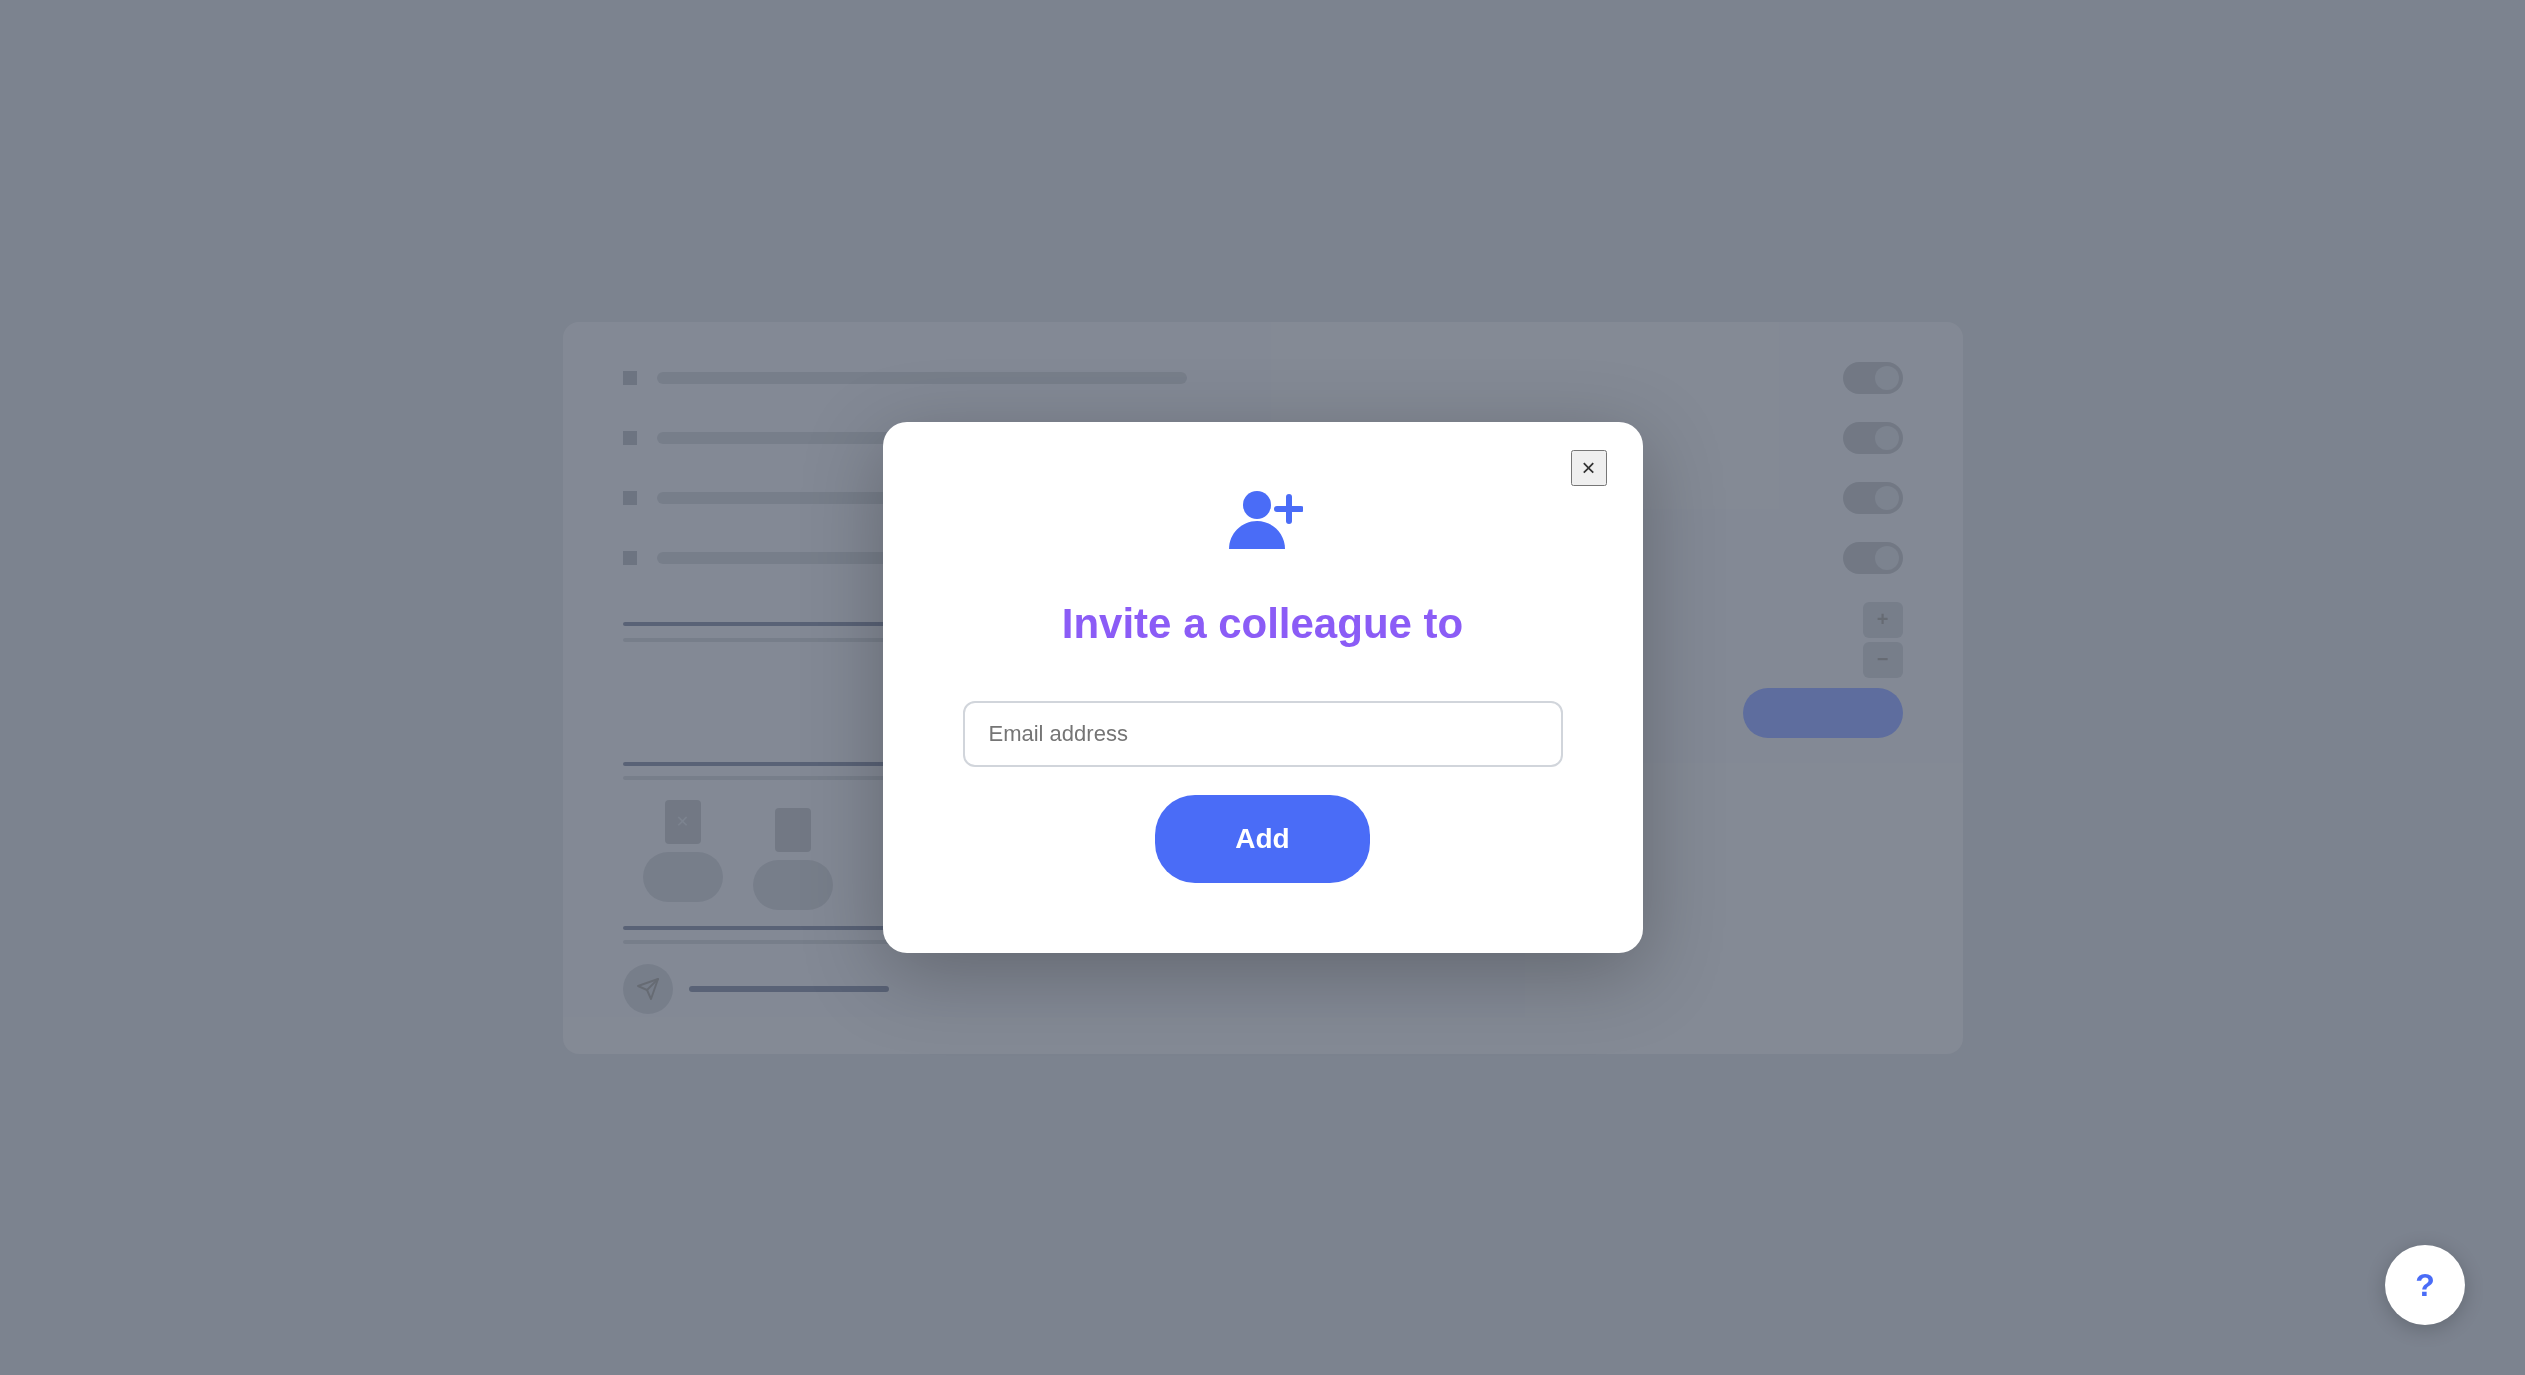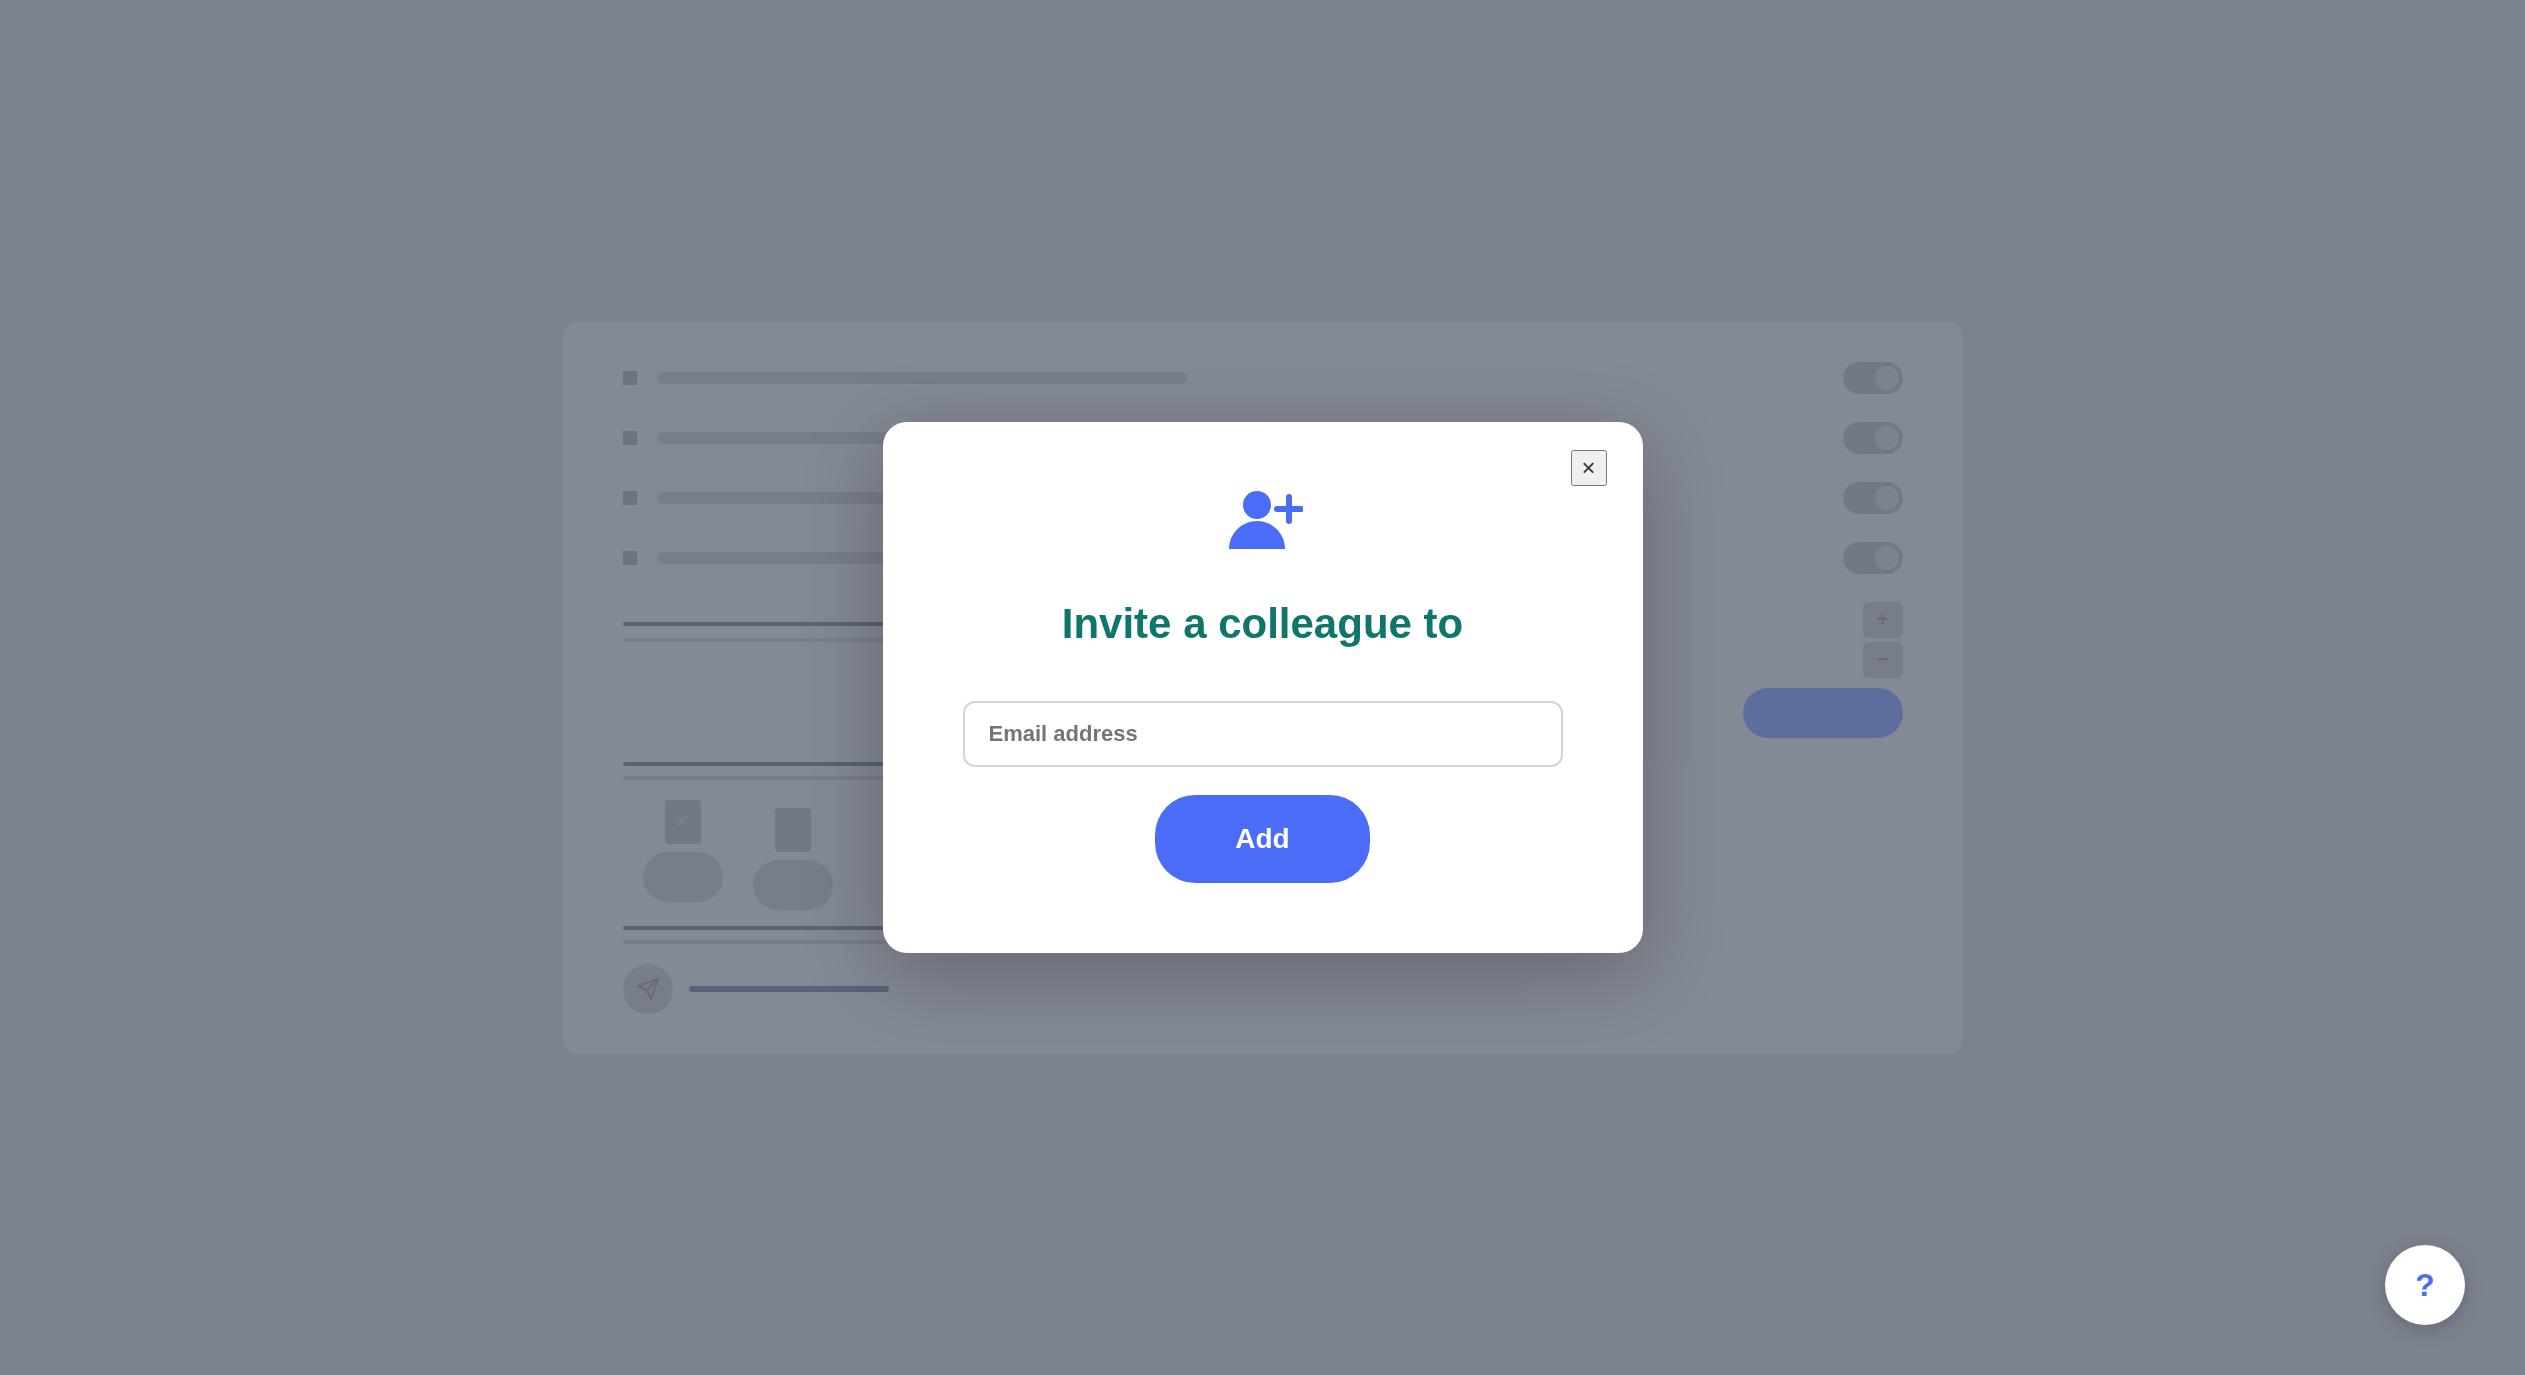--- a/index.html
+++ b/index.html
@@ -223,21 +223,21 @@
       height: 80px;
       margin-bottom: 36px;
       display: flex;
       align-items: center;
       justify-content: center;
     }
 
     .modal-title {
       font-size: 42px;
       font-weight: 700;
-      color: #0f766e;
+      color: #8b5cf6;
       text-align: center;
       line-height: 1.25;
       margin-bottom: 50px;
     }
 
     .modal-form {
       width: 100%;
       display: flex;
       flex-direction: column;
       align-items: center;
@@ -253,21 +253,20 @@
       align-items: center;
     }
 
     .email-input {
       border: none;
       outline: none;
       font-size: 22px;
       color: #6b7280;
       background: transparent;
       width: 100%;
-      font-weight: bold;
     }
 
     .add-button {
       background: #4a6cf7;
       color: white;
       border: none;
       border-radius: 40px;
       padding: 28px 80px;
       font-size: 28px;
       font-weight: 600;

